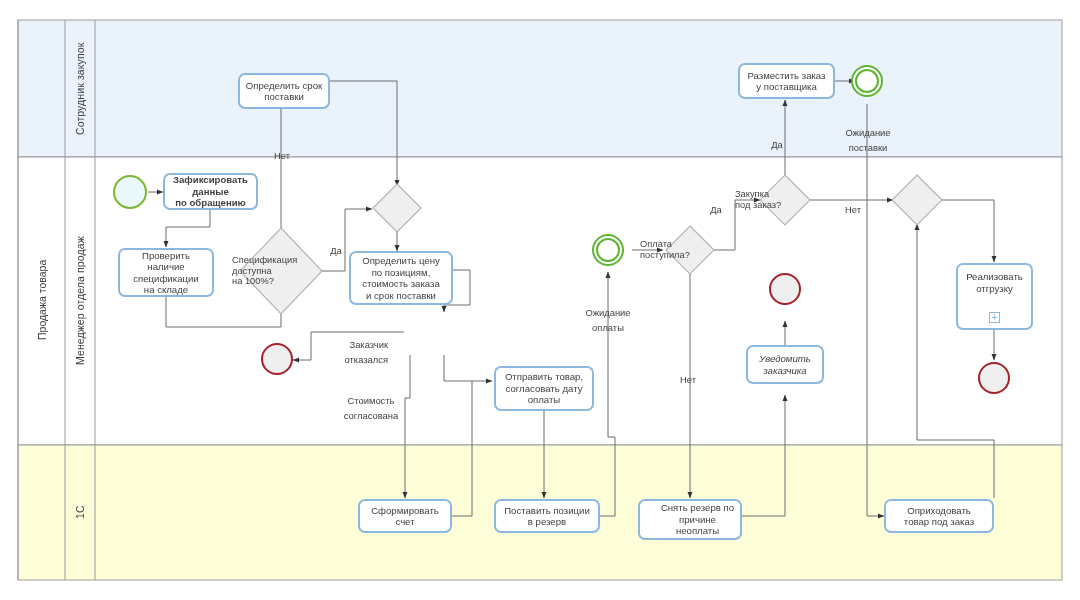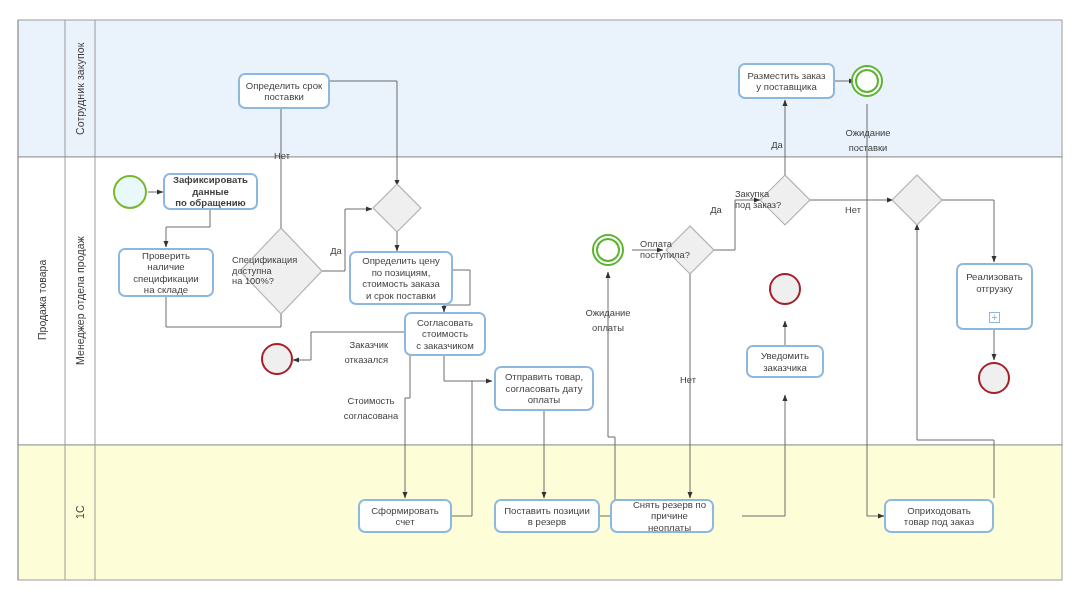--- a/index.html
+++ b/index.html
@@ -227,54 +227,49 @@
 на складе</span>
   </div>
 
   <div class="task" style="left:349px; top:251px; width:104px; height:54px;">
     <span class="task-text">Определить цену
 по позициям,
 стоимость заказа
 и срок поставки</span>
   </div>
 
-  <div class="task" style="left:404px; top:312px; width:82px; height:44px;">
-    <span class="task-text">Согласовать
-стоимость
-с заказчиком</span>
-  </div>
 
   <div class="task" style="left:494px; top:366px; width:100px; height:45px;">
     <span class="task-text">Отправить товар,
 согласовать дату
 оплаты</span>
   </div>
 
-  <div class="task" style="left:746px; top:345px; width:78px; height:33px;">
+  <div class="task" style="left:746px; top:345px; width:78px; height:39px;font-style:italic;">
     <span class="task-text">Уведомить
 заказчика</span>
   </div>
 
   <div class="task sub" style="left:956px; top:263px; width:77px; height:67px;">
     <span class="task-text">Реализовать
 отгрузку</span>
     <span class="subproc-marker">+</span>
   </div>
 
   <div class="task" style="left:358px; top:499px; width:94px; height:34px;">
     <span class="task-text">Сформировать
 счет</span>
   </div>
 
   <div class="task" style="left:494px; top:499px; width:106px; height:34px;">
     <span class="task-text">Поставить позиции
 в резерв</span>
   </div>
 
-  <div class="task" style="left:610px; top:499px; width:104px; height:34px;padding-left:18px;">
+  <div class="task" style="left:638px; top:499px; width:104px; height:41px;padding-left:18px;">
     <span class="task-text">Снять резерв по
 причине неоплаты</span>
   </div>
 
   <div class="task" style="left:884px; top:499px; width:110px; height:34px;">
     <span class="task-text">Оприходовать
 товар под заказ</span>
   </div>
 
   <div class="gateway" style="left:240px; top:228px; width:84px; height:86px;">

